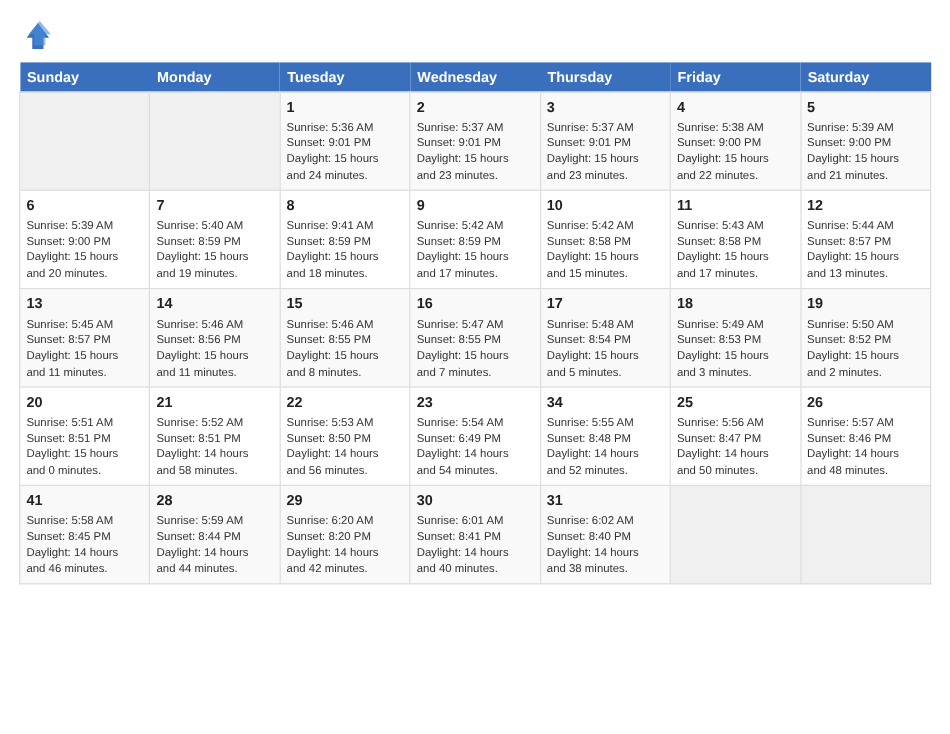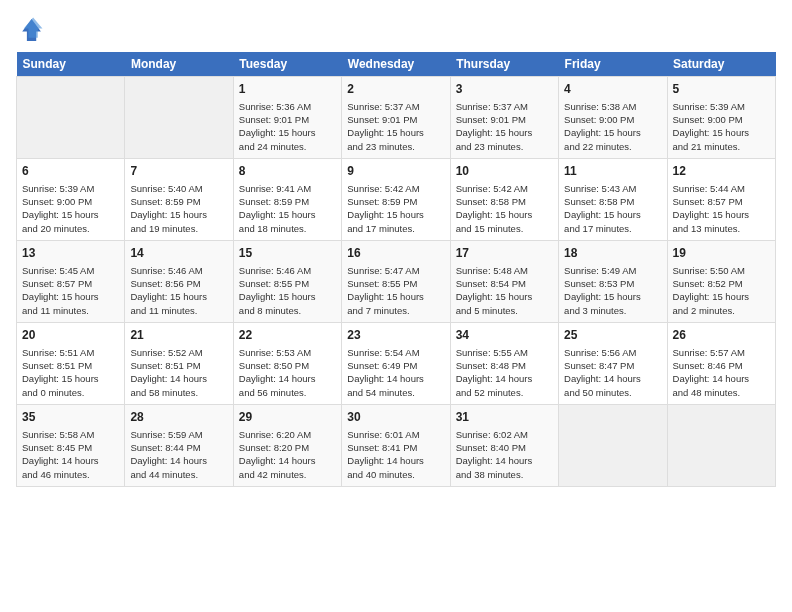--- a/index.html
+++ b/index.html
@@ -315,21 +315,21 @@
           <td>
             <span class="day-num">26</span>
             <div>Sunrise: 5:57 AM</div>
             <div>Sunset: 8:46 PM</div>
             <div>Daylight: 14 hours</div>
             <div>and 48 minutes.</div>
           </td>
         </tr>
         <tr>
           <td>
-            <span class="day-num">35</span>
+            <span class="day-num">41</span>
             <div>Sunrise: 5:58 AM</div>
             <div>Sunset: 8:45 PM</div>
             <div>Daylight: 14 hours</div>
             <div>and 46 minutes.</div>
           </td>
           <td>
             <span class="day-num">28</span>
             <div>Sunrise: 5:59 AM</div>
             <div>Sunset: 8:44 PM</div>
             <div>Daylight: 14 hours</div>

